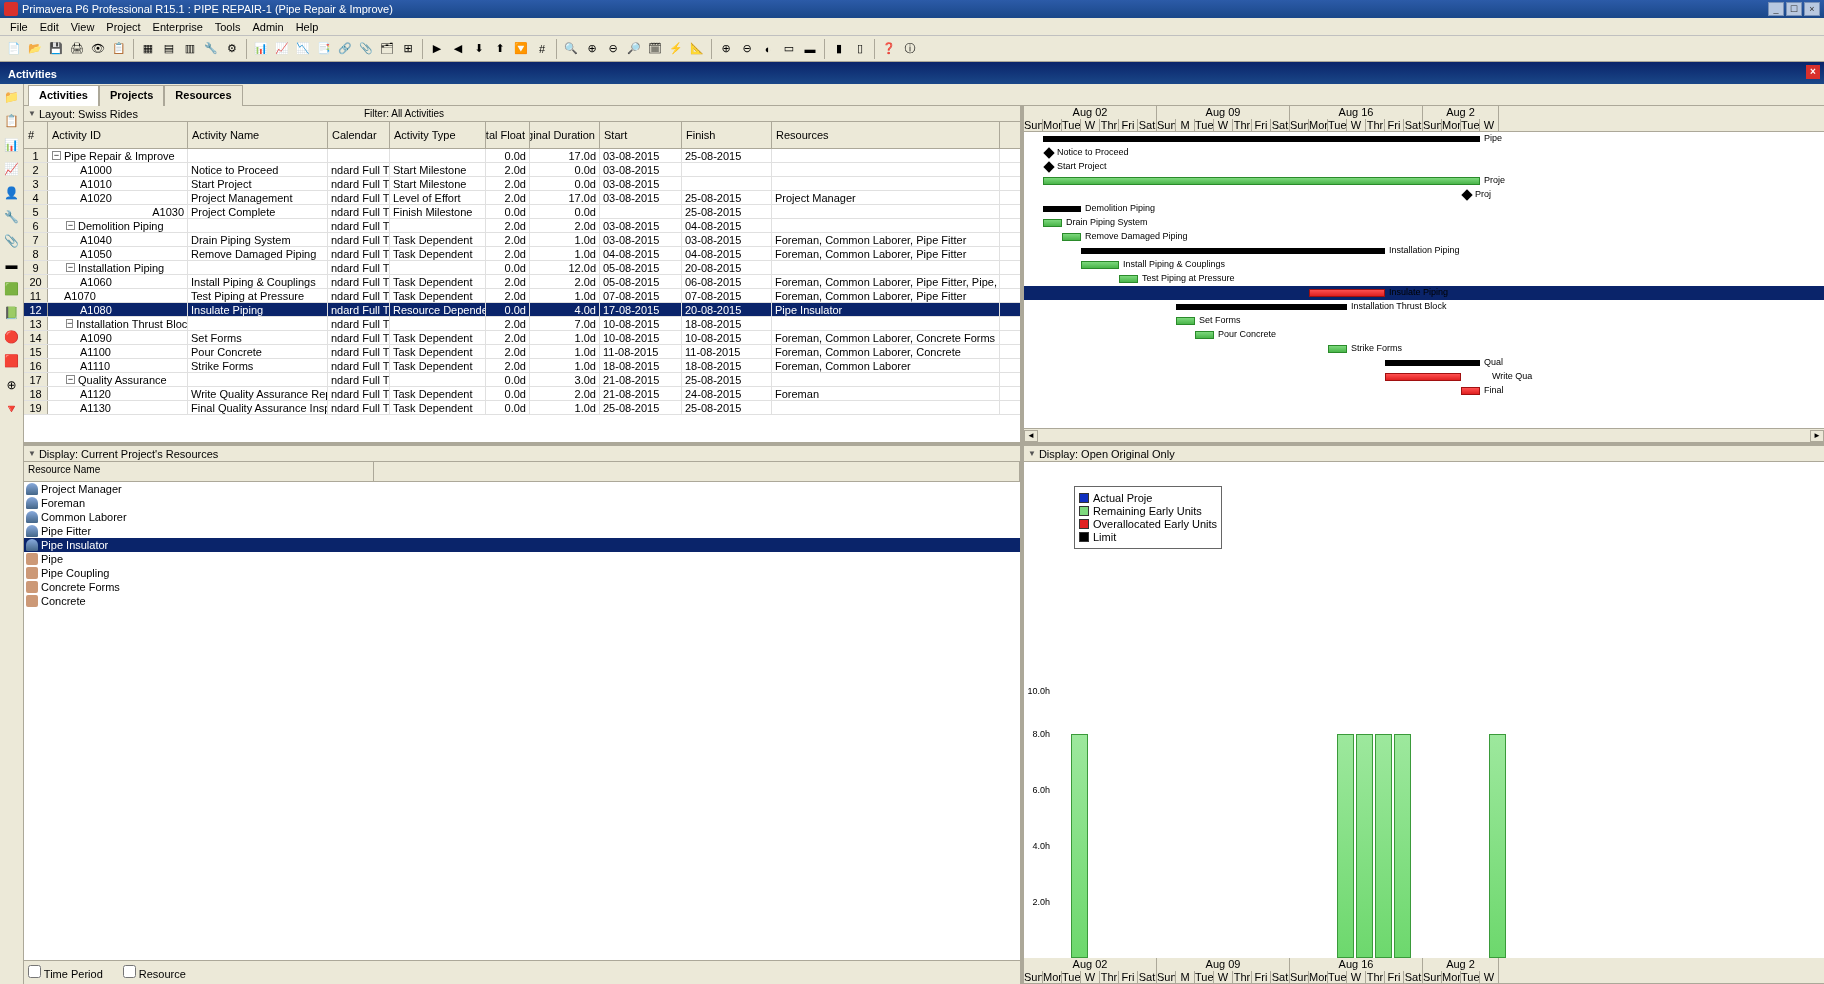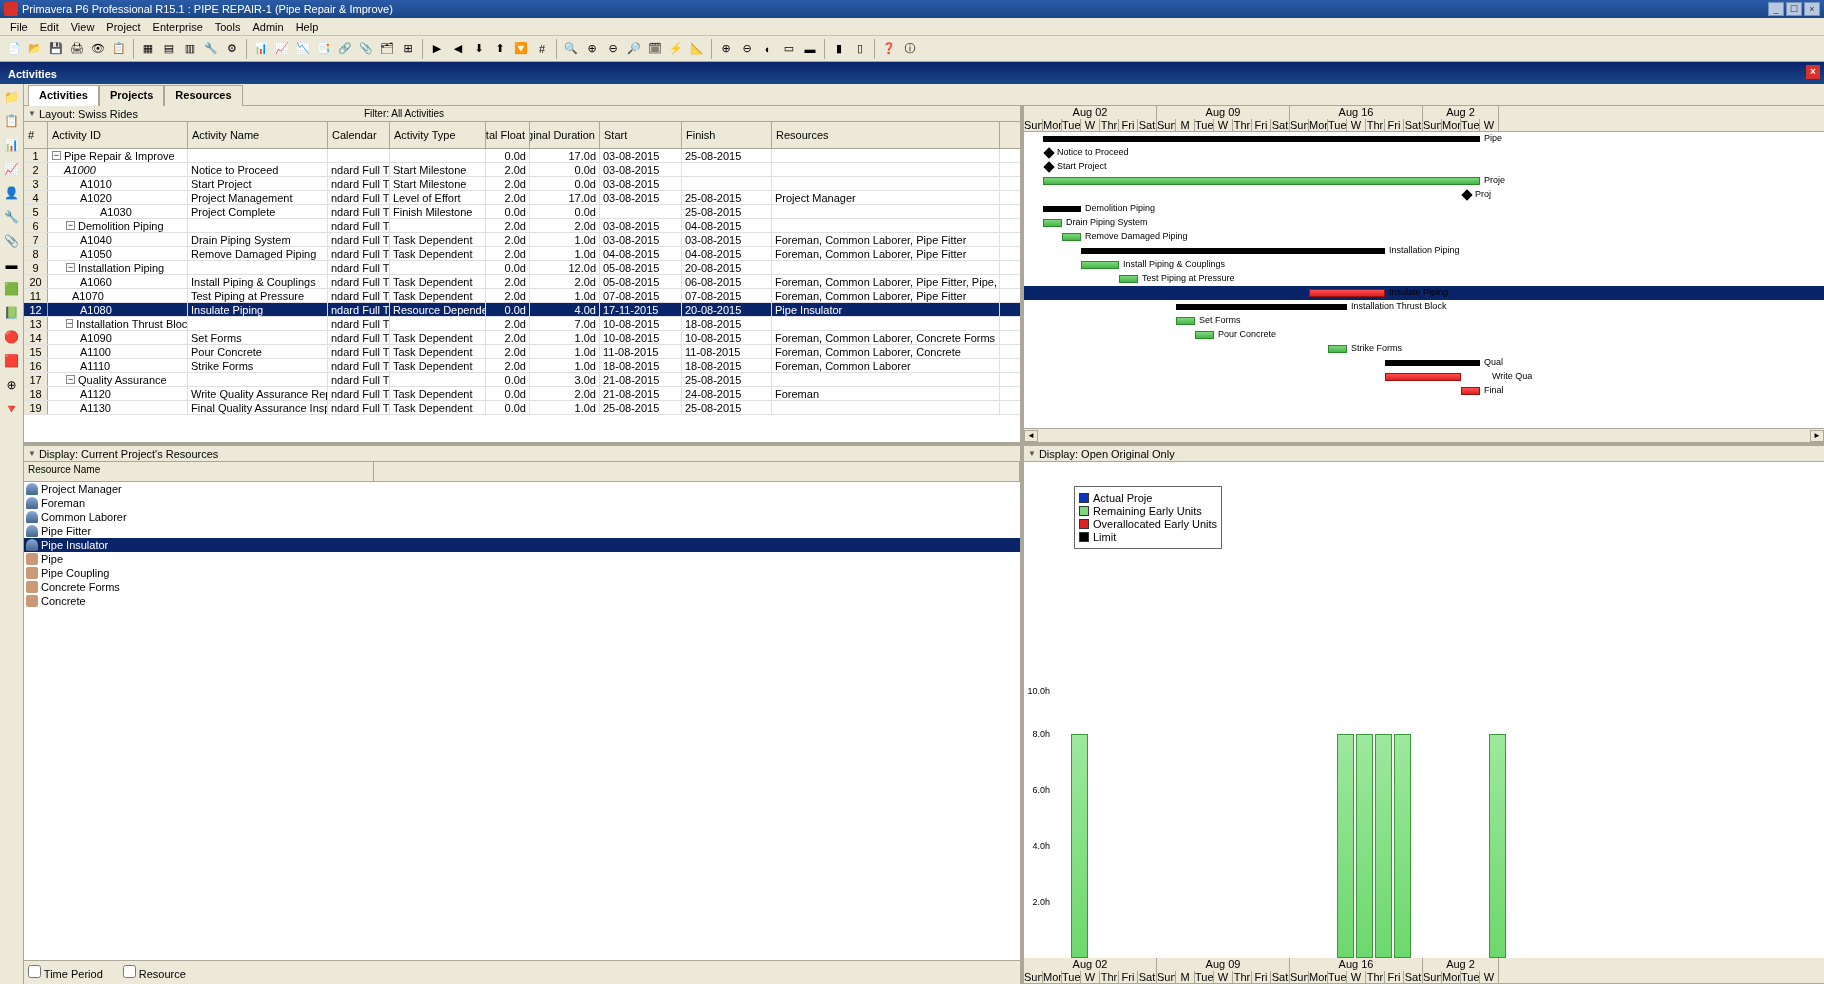--- a/index.html
+++ b/index.html
@@ -230,21 +230,21 @@
                 <span>25-08-2015</span>
               </div>
               <div class="gc col-res">
                 <span></span>
               </div>
             </div>
             <div class="grow">
               <div class="gc col-num num">
                 <span>2</span>
               </div>
-              <div class="gc col-id" style="padding-left: 16px; font-style: italic;">
+              <div class="gc col-id" style="padding-left: 32px;">
                 <span>A1000</span>
               </div>
               <div class="gc col-name">
                 <span>Notice to Proceed</span>
               </div>
               <div class="gc col-cal">
                 <span>ndard Full Time</span>
               </div>
               <div class="gc col-type">
                 <span>Start Milestone</span>
@@ -326,21 +326,21 @@
                 <span>25-08-2015</span>
               </div>
               <div class="gc col-res">
                 <span>Project Manager</span>
               </div>
             </div>
             <div class="grow">
               <div class="gc col-num num">
                 <span>5</span>
               </div>
-              <div class="gc col-id" style="padding-left: 52px;">
+              <div class="gc col-id" style="padding-left: 32px; justify-content: flex-end;">
                 <span>A1030</span>
               </div>
               <div class="gc col-name">
                 <span>Project Complete</span>
               </div>
               <div class="gc col-cal">
                 <span>ndard Full Time</span>
               </div>
               <div class="gc col-type">
                 <span>Finish Milestone</span>
@@ -520,21 +520,21 @@
                 <span>06-08-2015</span>
               </div>
               <div class="gc col-res">
                 <span>Foreman, Common Laborer, Pipe Fitter, Pipe, Pipe Coupling</span>
               </div>
             </div>
             <div class="grow">
               <div class="gc col-num num">
                 <span>11</span>
               </div>
-              <div class="gc col-id" style="padding-left: 24px;">
+              <div class="gc col-id" style="padding-left: 16px;">
                 <span>A1070</span>
               </div>
               <div class="gc col-name">
                 <span>Test Piping at Pressure</span>
               </div>
               <div class="gc col-cal">
                 <span>ndard Full Time</span>
               </div>
               <div class="gc col-type">
                 <span>Task Dependent</span>
@@ -571,21 +571,21 @@
               <div class="gc col-type">
                 <span>Resource Dependent</span>
               </div>
               <div class="gc col-float" style="justify-content: flex-end;">
                 <span>0.0d</span>
               </div>
               <div class="gc col-dur" style="justify-content: flex-end;">
                 <span>4.0d</span>
               </div>
               <div class="gc col-start">
-                <span>17-11-2015</span>
+                <span>17-08-2015</span>
               </div>
               <div class="gc col-finish">
                 <span>20-08-2015</span>
               </div>
               <div class="gc col-res">
                 <span>Pipe Insulator</span>
               </div>
             </div>
             <div class="grow">
               <div class="gc col-num num">

